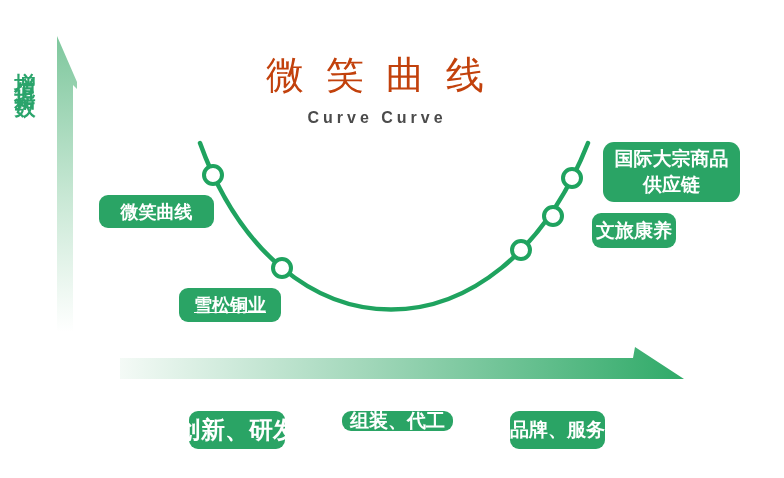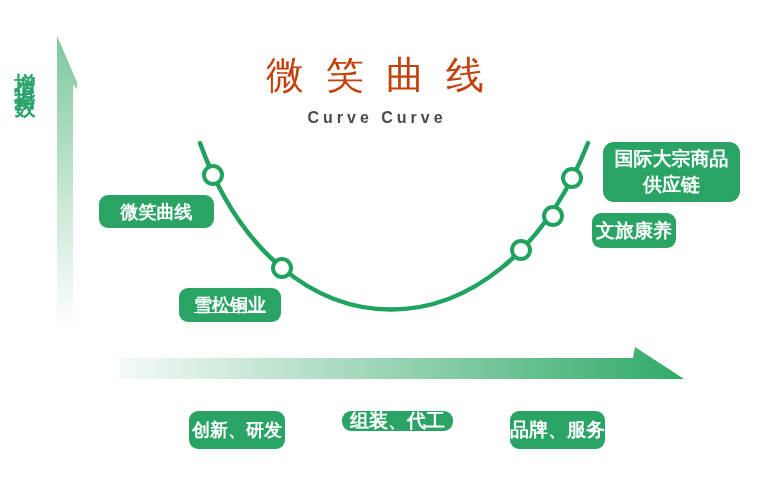--- a/index.html
+++ b/index.html
@@ -39,21 +39,21 @@
     border-radius:9px;white-space:nowrap;
     box-sizing:border-box;
     margin-left:9px;
   }
   .pill-new-materials{left:90px;top:195px;width:115px;height:33px;font-size:18px;}
   .pill-copper{left:170px;top:288px;width:102px;height:34px;font-size:18px;text-decoration:underline;}
   .pill-commodity{left:594px;top:142px;width:137px;height:60px;font-size:19px;
                   flex-direction:column;line-height:26px;border-radius:11px;}
   .pill-tourism{left:583px;top:213px;width:84px;height:35px;font-size:19px;}
   .pill-community{left:538px;top:268px;width:136px;height:35px;font-size:19px;}
-  .pill-stage1{left:180px;top:411px;width:96px;height:38px;font-size:18px;}
+  .pill-stage1{left:180px;top:411px;width:96px;height:38px;font-size:24px;}
   .pill-stage2{left:333px;top:411px;width:111px;height:20px;font-size:19px;}
   .pill-stage3{left:501px;top:411px;width:95px;height:38px;font-size:19px;}
 
   .curve-path{fill:none;stroke:#1fa35f;stroke-width:4.5;stroke-linecap:round;}
   .curve-points circle{fill:#ffffff;stroke:#1fa35f;stroke-width:4;}
 </style>
 </head>
 <body>
 
 <div class="stage">

